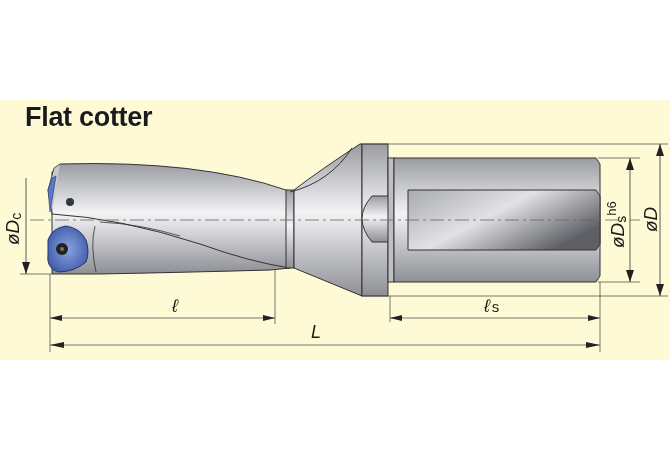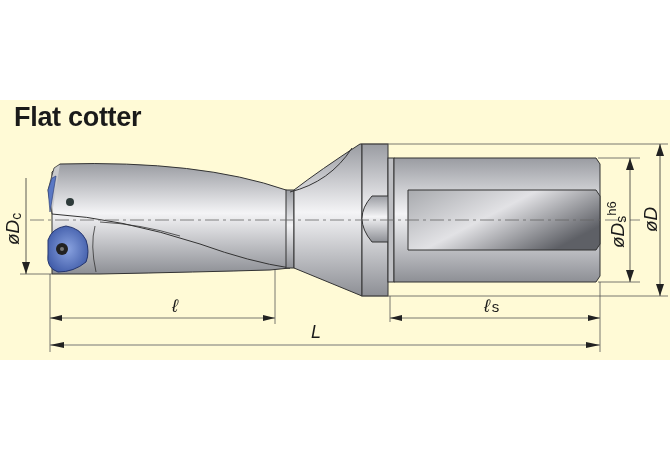--- a/index.html
+++ b/index.html
@@ -1,18 +1,18 @@
 <!DOCTYPE html>
 <html><head>
   <meta charset="utf-8">
   <style>
     html, body { margin: 0; padding: 0; background: #ffffff; }
     body { width: 670px; height: 460px; position: relative; overflow: hidden; font-family: "Liberation Sans", sans-serif; }
     .panel { position: absolute; left: 0; top: 100px; width: 670px; height: 260px; background: #fffad6; }
-    .title { position: absolute; left: 14px; top: 102px; font-size: 27px; font-weight: bold; color: #1a1a1a; font-family: "Liberation Sans", sans-serif; letter-spacing: -0.3px; }
+    .title { position: absolute; left: 25px; top: 102px; font-size: 27px; font-weight: bold; color: #1a1a1a; font-family: "Liberation Sans", sans-serif; letter-spacing: -0.3px; }
     svg { position: absolute; left: 0; top: 0; }
     .lbl { font-family: "Liberation Sans", sans-serif; font-style: italic; fill: #1a1a1a; }
   </style>
 </head>
 <body>
 
 <div class="panel"></div>
 <div class="title">Flat cotter</div>
 
 <svg width="670" height="460" viewBox="0 0 670 460">

